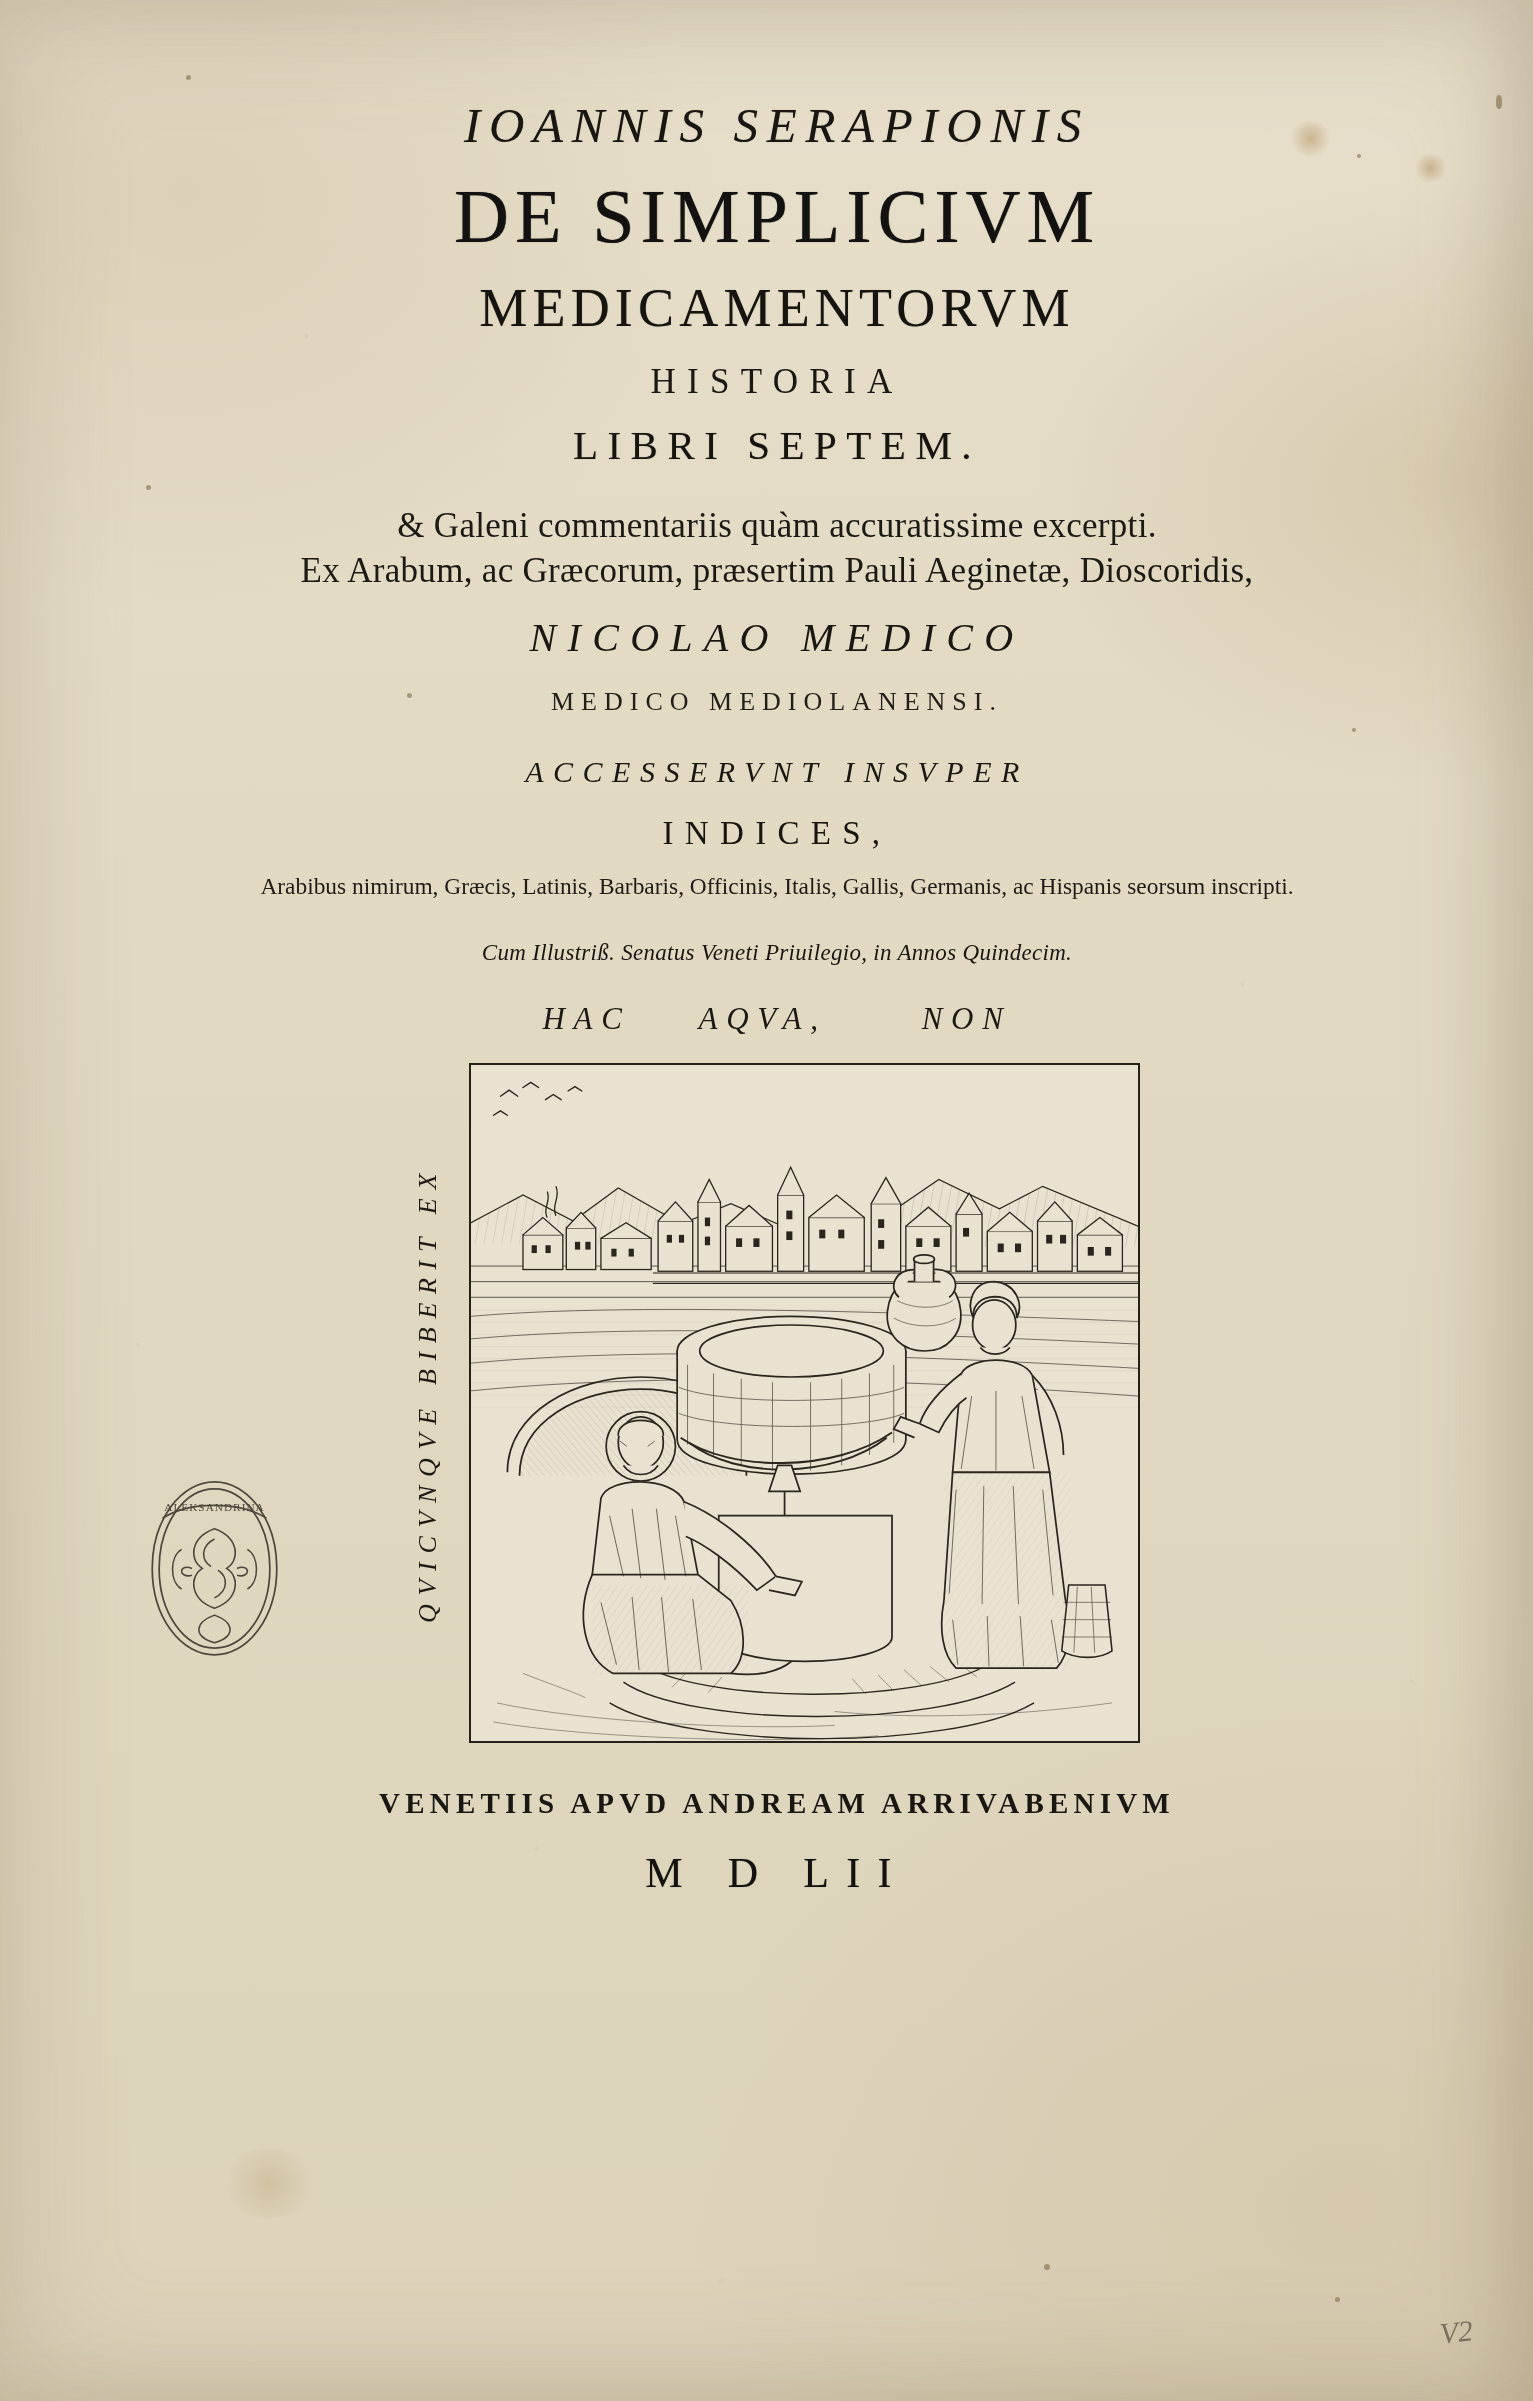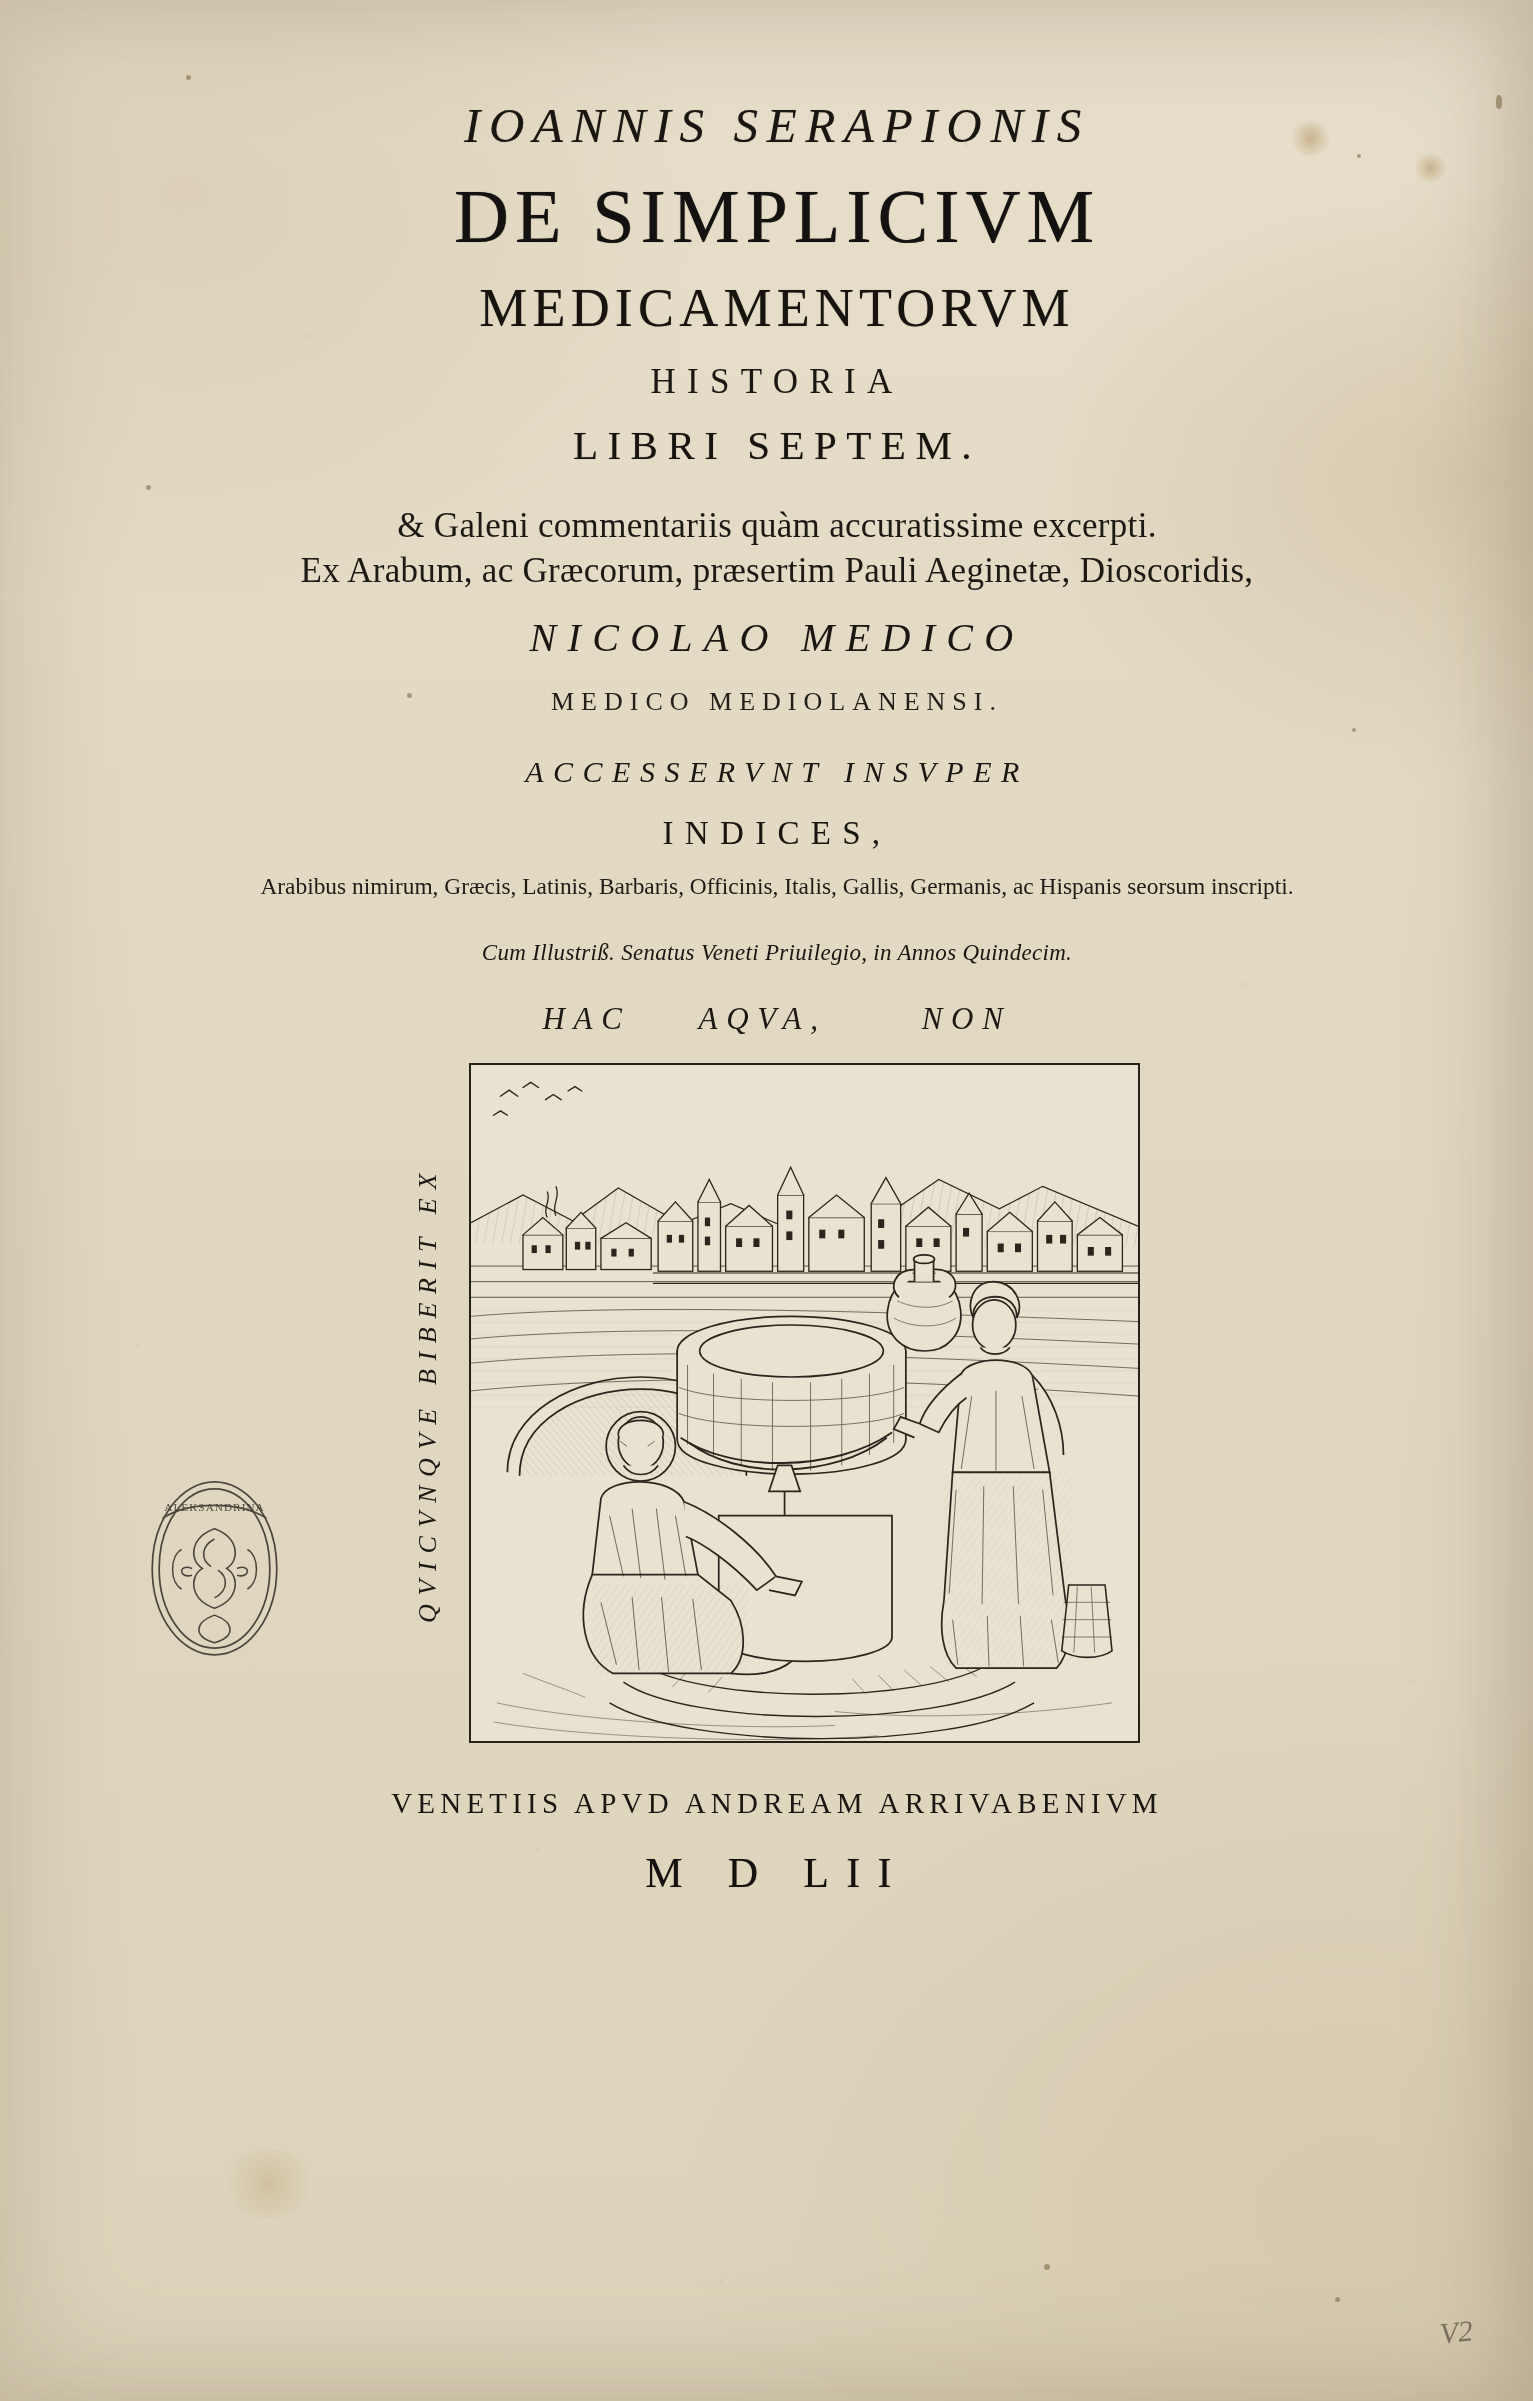--- a/index.html
+++ b/index.html
@@ -220,20 +220,21 @@
     background: #e9e2d0;
     overflow: hidden;
   }
   .cut svg { display: block; width: 100%; height: 100%; }
 
   .imprint {
     font-size: 29px;
     letter-spacing: 5.2px;
     margin-top: 38px;
     color: #1a1712;
+    font-weight: bold;
   }
   .year {
     font-size: 42px;
     letter-spacing: 17.3px;
     margin-top: 29.5px;
     color: #14120e;
     text-shadow: 0 0 0.9px rgba(30,26,20,0.45);
   }
 
   

